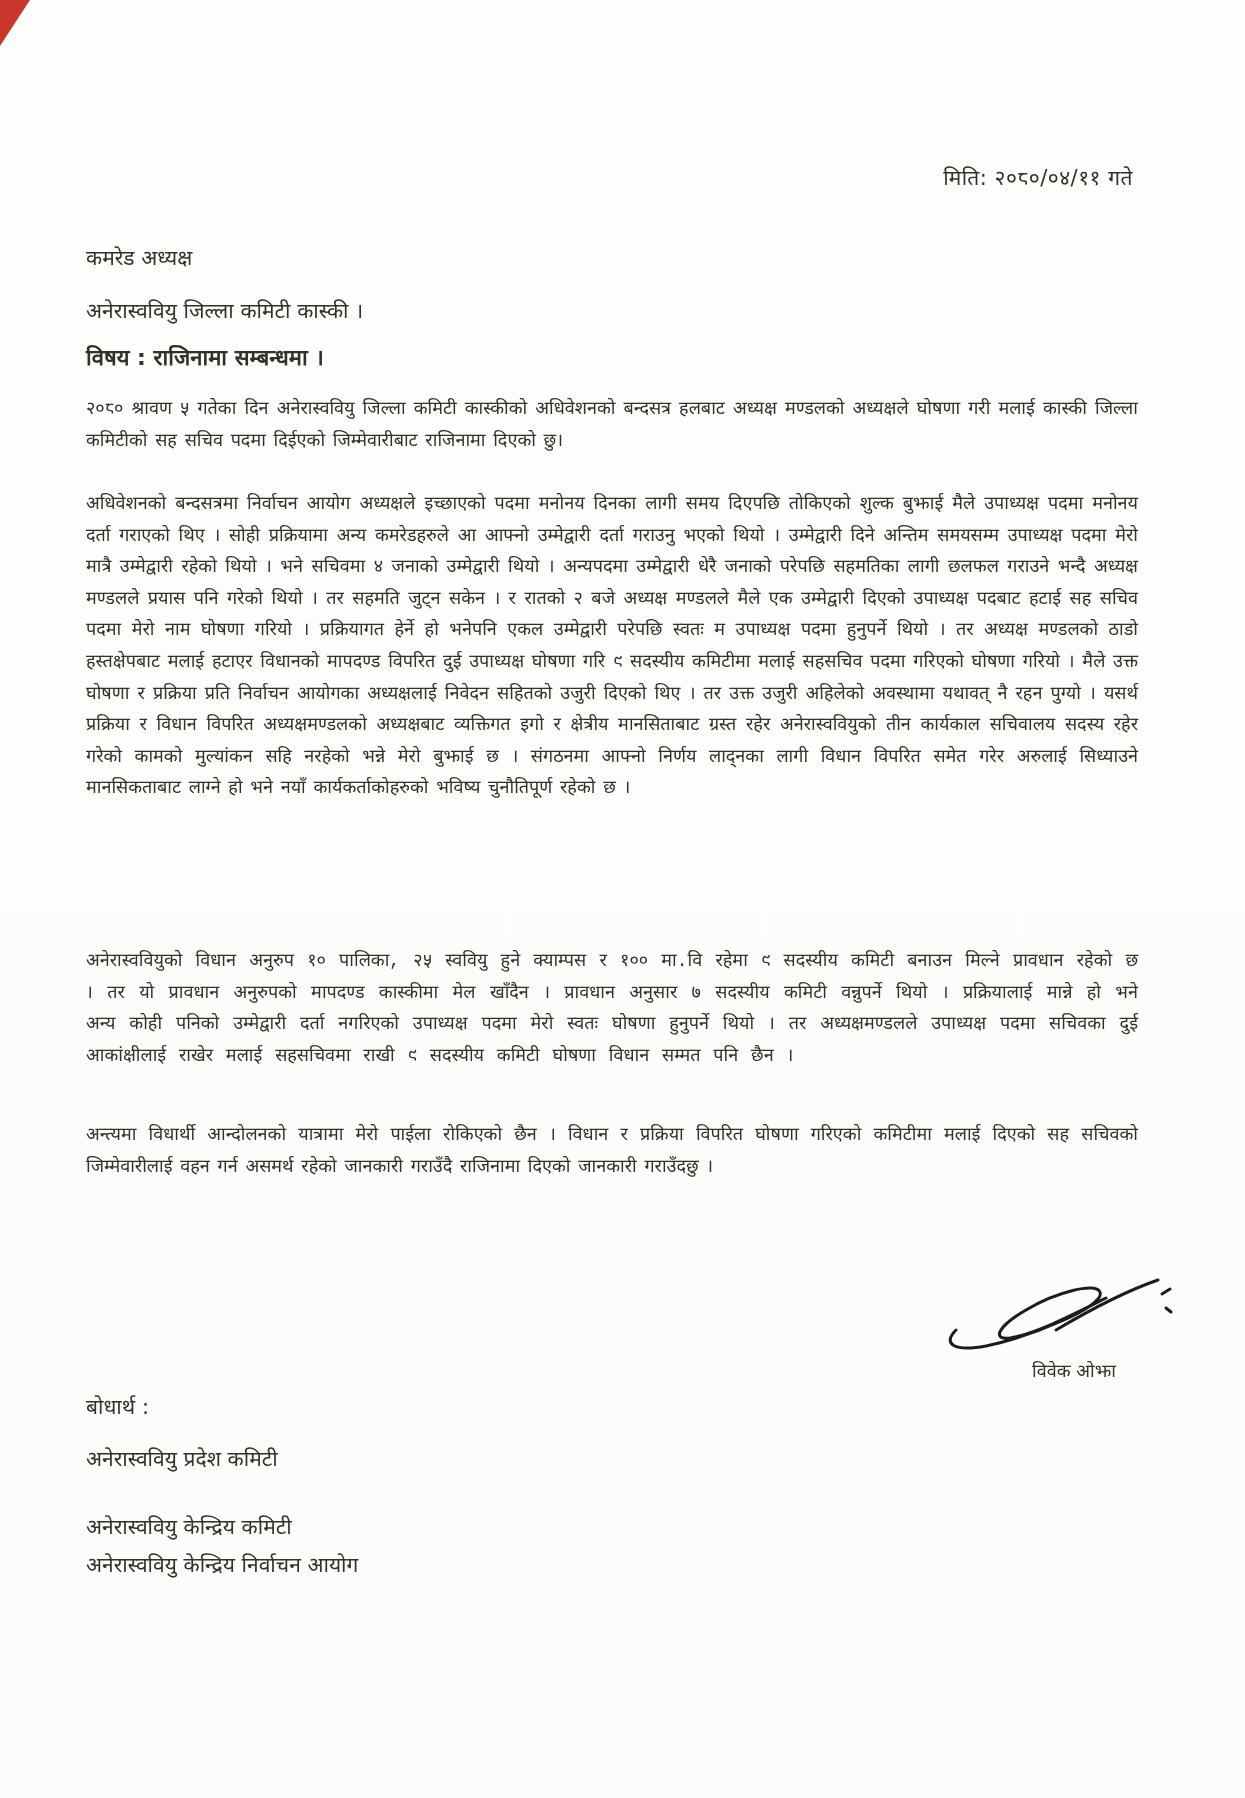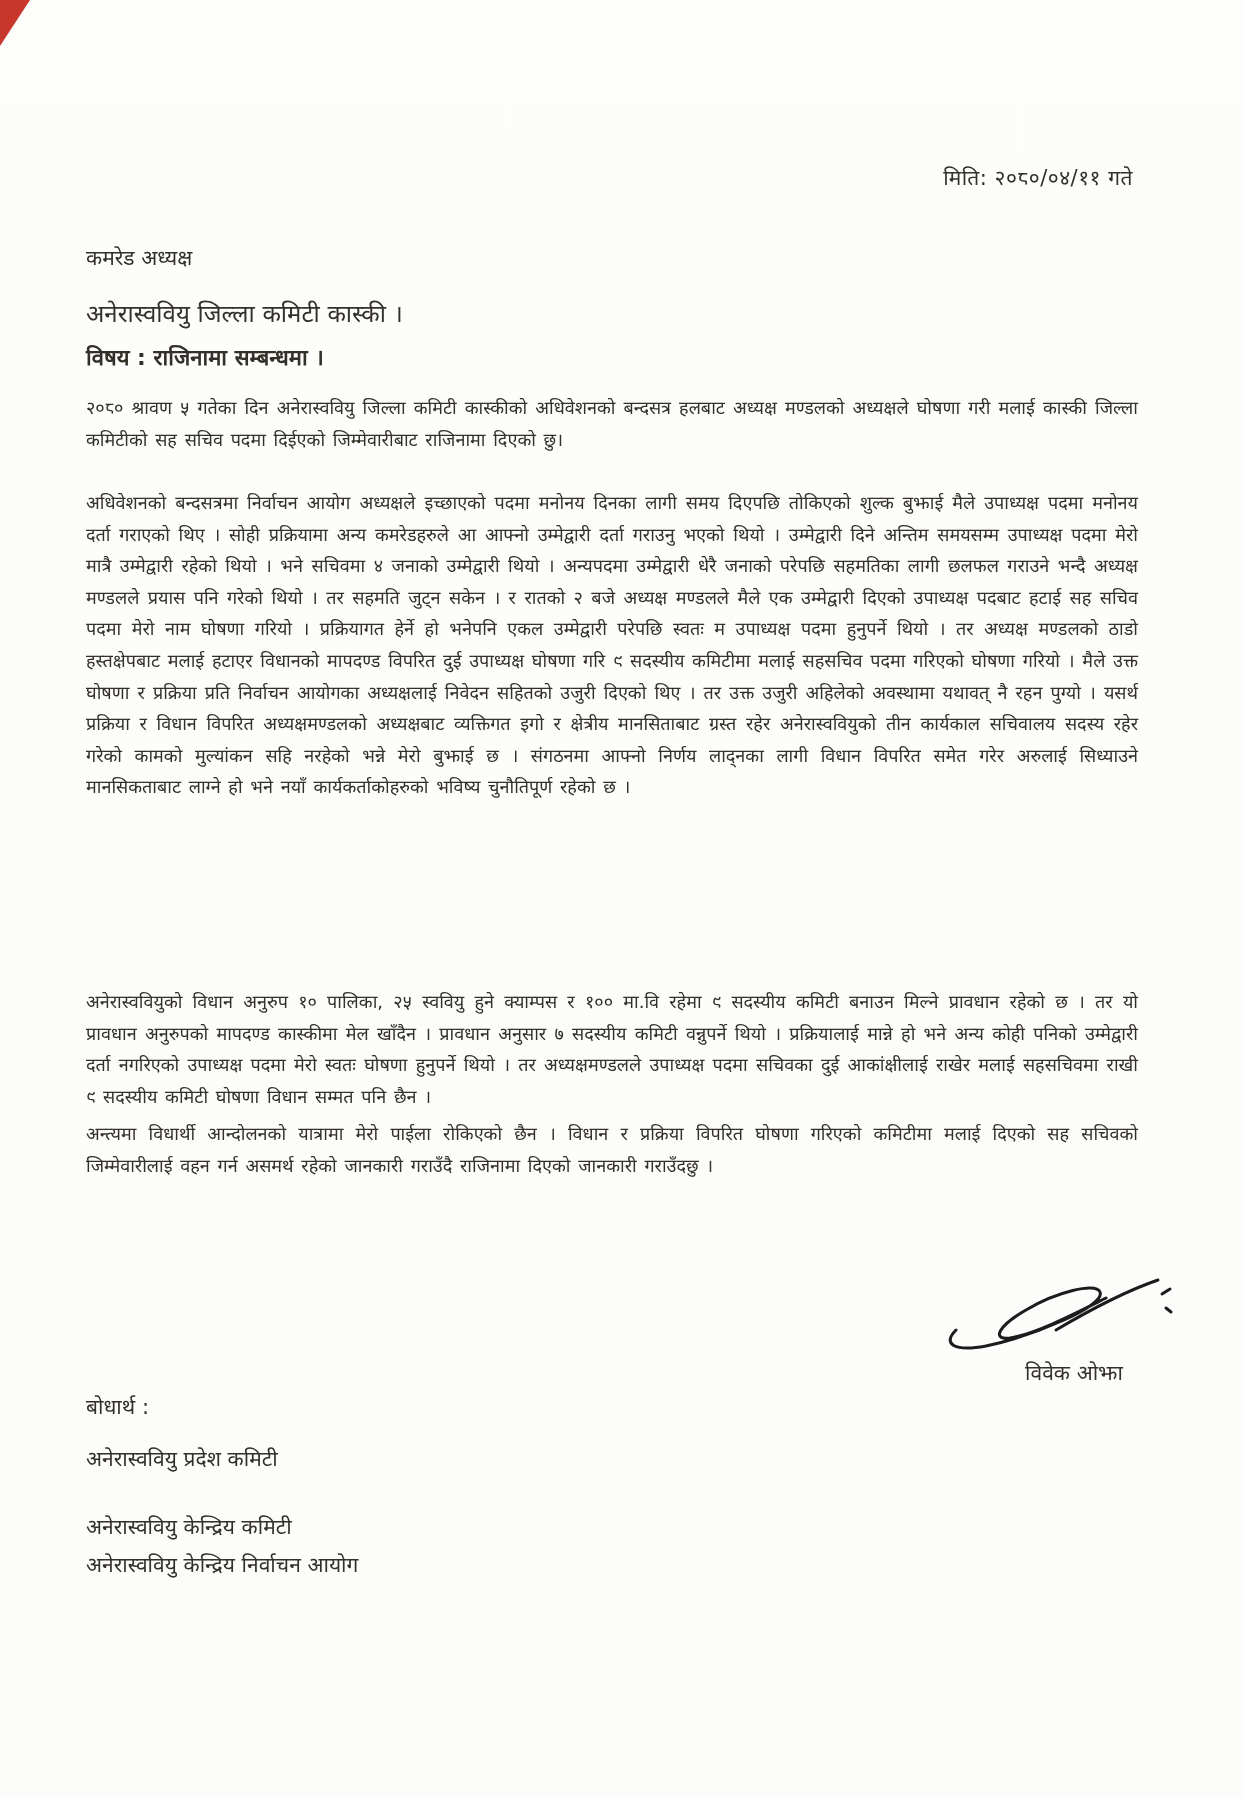--- a/index.html
+++ b/index.html
@@ -33,52 +33,52 @@
     white-space: nowrap;
   }
   .addressee-1 {
     position: absolute;
     top: 243px; left: 86px;
     font-size: 21px;
   }
   .addressee-2 {
     position: absolute;
     top: 296px; left: 86px;
-    font-size: 24px;
+    font-size: 21px;
   }
   .subject {
     position: absolute;
     top: 341px; left: 86px;
     width: 1050px;
     font-size: 22px;
     font-weight: bold;
   }
   .para {
     position: absolute;
     left: 86px;
     width: 1052px;
     font-size: 18px;
     line-height: 31.6px;
     text-align: justify;
     word-spacing: 2px;
   }
   .para-1 { top: 392px; }
   .para-2 { top: 487px; }
-  .para-3 { top: 986px; }
+  .para-3 { top: 946px; font-family: Liberation Mono, monospace; }
   .para-4 { top: 1118px; }
   .sig-scrawl {
     position: absolute;
     top: 1278px; left: 938px;
     width: 242px; height: 80px;
   }
   .sig-name {
     position: absolute;
     top: 1358px; left: 1010px;
     width: 128px;
-    font-size: 21px;
+    font-size: 18px;
     text-align: center;
     white-space: nowrap;
   }
   .cc-heading {
     position: absolute;
     top: 1392px; left: 86px;
     font-size: 21px;
   }
   .cc-item { position: absolute; left: 86px; font-size: 21px; }
   .cc-item-0 { top: 1444px; }

